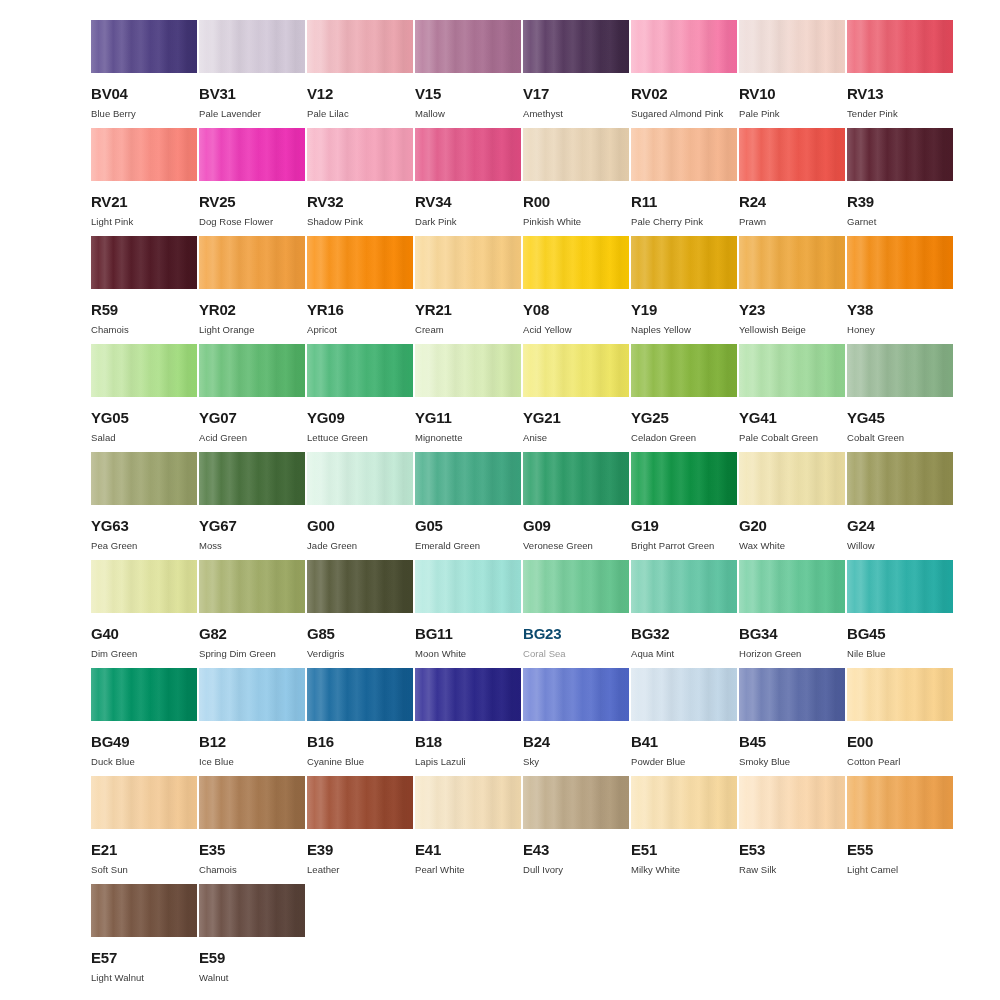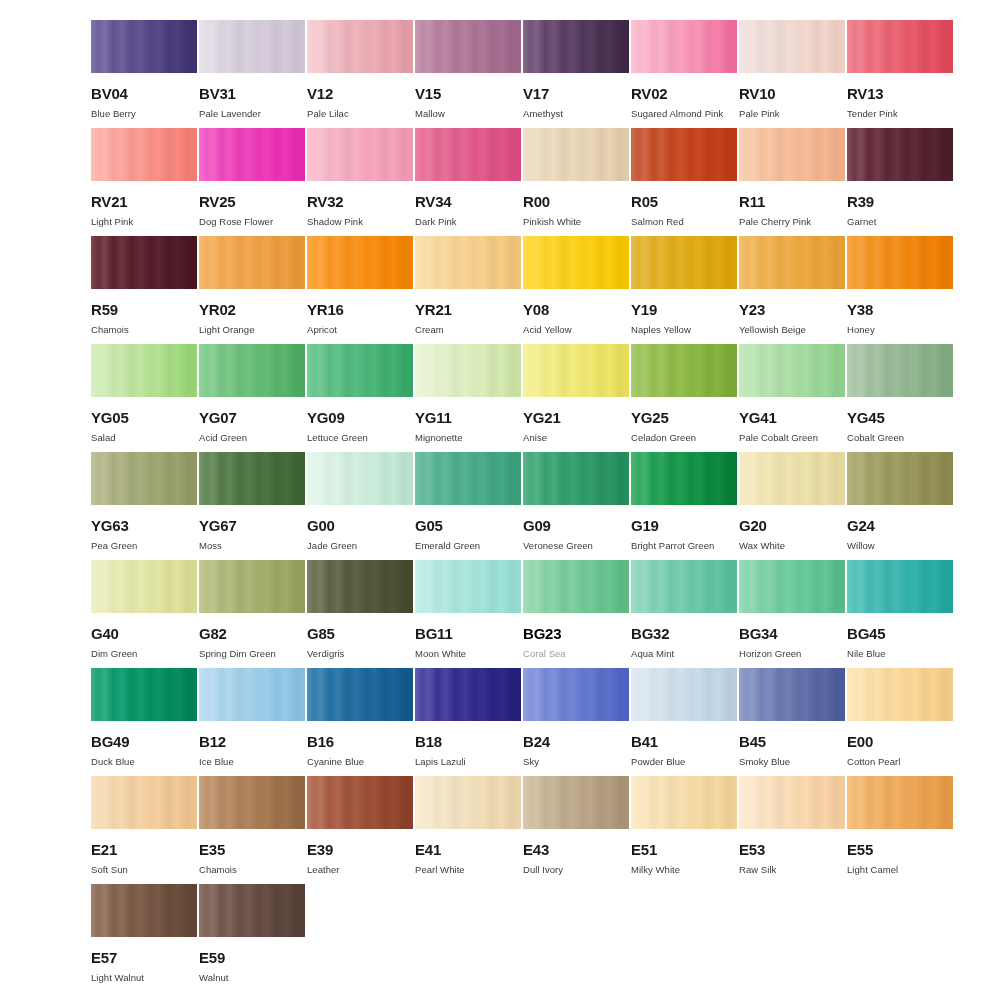--- a/index.html
+++ b/index.html
@@ -70,21 +70,21 @@
   }
   .swatch-name {
     font-size: 9.5px;
     font-weight: normal;
     color: #3a3a3a;
     line-height: 1;
     margin-top: 8px;
     white-space: nowrap;
     letter-spacing: 0.05px;
   }
-  .swatch-cell.unavailable .swatch-code { color: #000000; }
+  .swatch-cell.unavailable .swatch-code { color: #0c4a6e; }
   .swatch-cell.unavailable .swatch-name { color: #9a9a9a; }
 </style>
 </head>
 <body>
 
 <div id="swatch-grid">
     <div class="swatch-cell">
       <div class="swatch-chip" style="background: linear-gradient(90deg, rgb(106, 90, 154) 0%, rgb(95, 79, 144) 33%, rgb(78, 63, 130) 67%, rgb(62, 49, 112) 100%);"></div>
       <div class="swatch-code">BV04</div>
       <div class="swatch-name">Blue Berry</div>
@@ -143,28 +143,28 @@
       <div class="swatch-chip" style="background: linear-gradient(90deg, rgb(231, 107, 150) 0%, rgb(228, 96, 143) 33%, rgb(225, 83, 135) 67%, rgb(223, 75, 129) 100%);"></div>
       <div class="swatch-code">RV34</div>
       <div class="swatch-name">Dark Pink</div>
     </div>
     <div class="swatch-cell">
       <div class="swatch-chip" style="background: linear-gradient(90deg, rgb(236, 220, 195) 0%, rgb(234, 215, 187) 33%, rgb(232, 211, 180) 67%, rgb(230, 207, 173) 100%);"></div>
       <div class="swatch-code">R00</div>
       <div class="swatch-name">Pinkish White</div>
     </div>
     <div class="swatch-cell">
-      <div class="swatch-chip" style="background: linear-gradient(90deg, rgb(194, 82, 42) 0%, rgb(198, 72, 32) 33%, rgb(198, 63, 22) 67%, rgb(194, 58, 18) 100%);"></div>
-      <div class="swatch-code">R05</div>
-      <div class="swatch-name">Salmon Red</div>
-    </div>
-    <div class="swatch-cell">
       <div class="swatch-chip" style="background: linear-gradient(90deg, rgb(248, 201, 169) 0%, rgb(247, 192, 156) 33%, rgb(246, 184, 146) 67%, rgb(245, 178, 139) 100%);"></div>
       <div class="swatch-code">R11</div>
       <div class="swatch-name">Pale Cherry Pink</div>
+    </div>
+    <div class="swatch-cell">
+      <div class="swatch-chip" style="background: linear-gradient(90deg, rgb(242, 107, 96) 0%, rgb(240, 96, 85) 33%, rgb(238, 86, 76) 67%, rgb(236, 79, 69) 100%);"></div>
+      <div class="swatch-code">R24</div>
+      <div class="swatch-name">Prawn</div>
     </div>
     <div class="swatch-cell">
       <div class="swatch-chip" style="background: linear-gradient(90deg, rgb(107, 46, 61) 0%, rgb(95, 38, 53) 33%, rgb(85, 32, 46) 67%, rgb(77, 28, 41) 100%);"></div>
       <div class="swatch-code">R39</div>
       <div class="swatch-name">Garnet</div>
     </div>
     <div class="swatch-cell">
       <div class="swatch-chip" style="background: linear-gradient(90deg, rgb(101, 36, 47) 0%, rgb(90, 31, 43) 33%, rgb(80, 26, 38) 67%, rgb(72, 22, 32) 100%);"></div>
       <div class="swatch-code">R59</div>
       <div class="swatch-name">Chamois</div>

